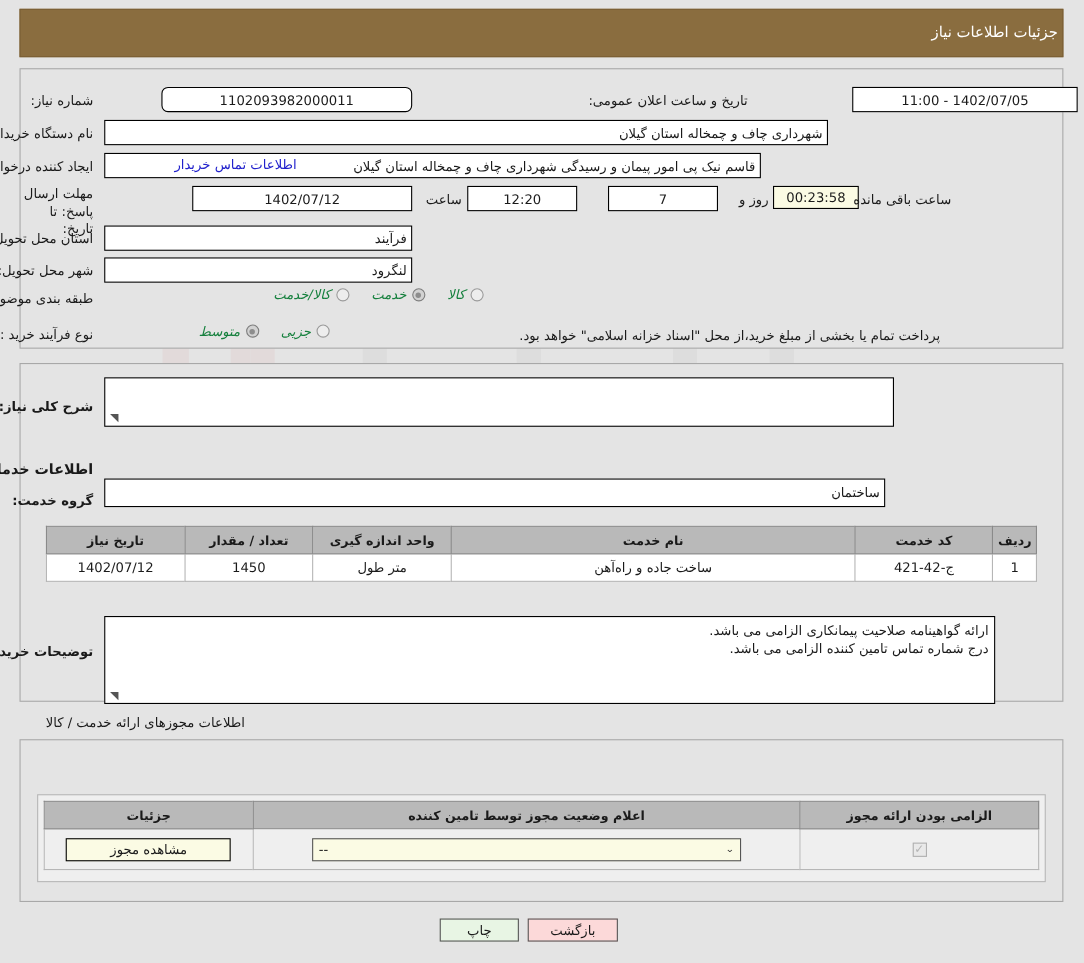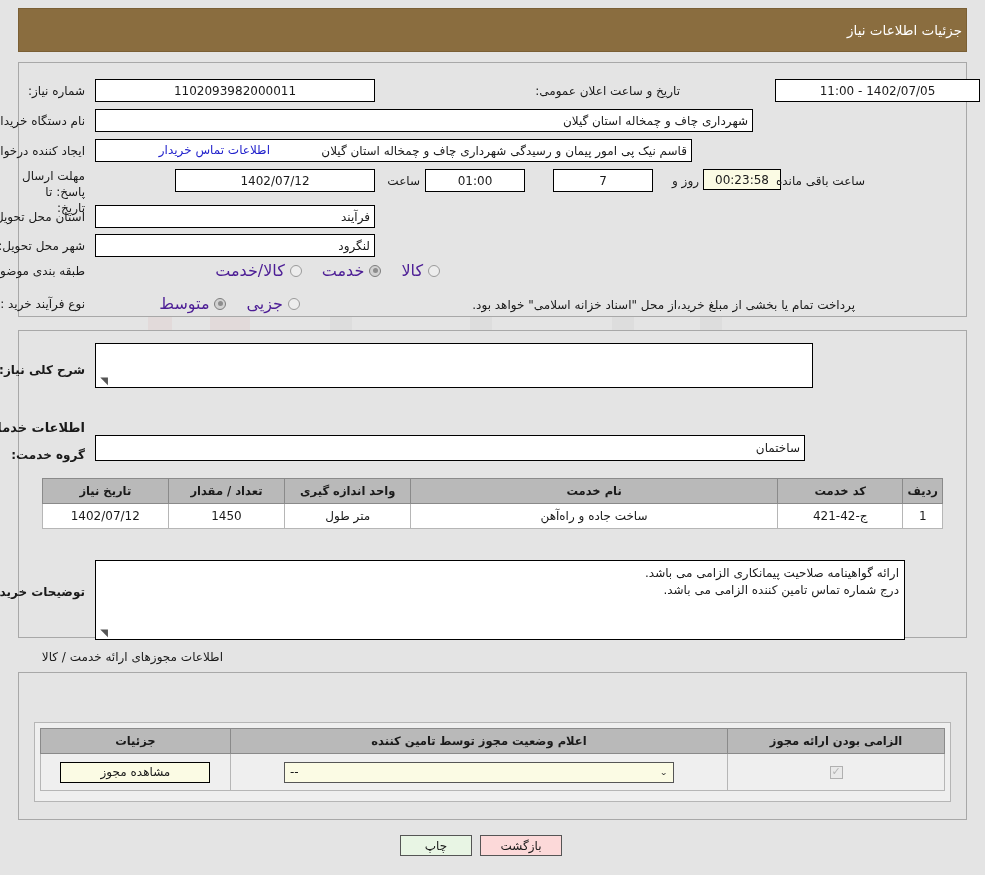--- a/index.html
+++ b/index.html
@@ -120,21 +120,21 @@
   }
   .radio.checked { background: #d2d2d2; border-color: #7d7d7d; }
   .radio.checked::after {
     content: "";
     position: absolute;
     left: 2.5px; top: 2.5px;
     width: 5px; height: 5px;
     border-radius: 50%;
     background: #8d8d8d;
   }
-  .radio-label { font-size: 16px; color: #4c1d95; white-space: nowrap; margin-left: 14px; }
+  .radio-label { font-size: 12px; color: #15803d; white-space: nowrap; margin-left: 14px; font-style: italic; }
   .radio-item { display: flex; align-items: center; gap: 5px; }
 
   
   .tbl {
     position: absolute;
     border-collapse: collapse;
     background: #ffffff;
     font-size: 12px;
     z-index: 3;
     border: 1px solid #8a8a8a;
@@ -257,37 +257,37 @@
     </g>
   </svg>
 
   <div class="header-bar">
     <span class="header-title">جزئیات اطلاعات نیاز</span>
   </div>
 
   <div class="panel" id="panel-top"></div>
 
   <div class="lbl" style="top:84px; right:900px;">شماره نیاز:</div>
-  <div class="tb tb-center" style="top:79px; right:610px; width:280px; height:23px;">1102093982000011</div>
+  <div class="tb tb-center" style="top:79px; right:610px; width:228px; height:23px;border-radius:6px;">1102093982000011</div>
 
   <div class="lbl" style="top:84px; right:305px;">تاریخ و ساعت اعلان عمومی:</div>
 
   <div class="tb tb-center" style="top:79px; left:775px; width:205px; height:23px;">1402/07/05 - 11:00</div>
 
   <div class="lbl" style="top:114px; right:900px;">نام دستگاه خریدار:</div>
   <div class="tb tb-right" style="top:109px; right:232px; width:658px; height:23px;">شهرداری چاف و چمخاله استان گیلان</div>
 
   <div class="lbl" style="top:144px; right:900px;">ایجاد کننده درخواست:</div>
   <div class="tb tb-right" style="top:139px; right:293px; width:597px; height:23px;">قاسم نیک پی امور پیمان و رسیدگی شهرداری چاف و چمخاله استان گیلان</div>
   <div class="lbl link" style="top:143px; right:715px; left:auto;">اطلاعات تماس خریدار</div>
 
   <div class="lbl" style="top:168px; right:900px; white-space:normal; width:70px; line-height:16px;">مهلت ارسال پاسخ: تا تاریخ:</div>
   <div class="tb tb-center" style="top:169px; right:610px; width:200px; height:23px;">1402/07/12</div>
   <div class="lbl" style="top:174px; right:565px;">ساعت</div>
-  <div class="tb tb-center" style="top:169px; right:460px; width:100px; height:23px;">01:00</div>
+  <div class="tb tb-center" style="top:169px; right:460px; width:100px; height:23px;">12:20</div>
   <div class="tb tb-center" style="top:169px; right:332px; width:100px; height:23px;">7</div>
   <div class="lbl" style="top:174px; right:286px;">روز و</div>
   <div class="tb tb-center tb-ivory" style="top:169px; right:204px; width:78px; height:21px;">00:23:58</div>
   <div class="lbl" style="top:174px; right:120px;">ساعت باقی مانده</div>
 
   <div class="lbl" style="top:210px; right:900px;">استان محل تحویل:</div>
   <div class="tb tb-right" style="top:205px; right:610px; width:280px; height:23px;">فرآیند</div>
 
   <div class="lbl" style="top:239px; right:900px;">شهر محل تحویل:</div>
   <div class="tb tb-right" style="top:234px; right:610px; width:280px; height:23px;">لنگرود</div>

